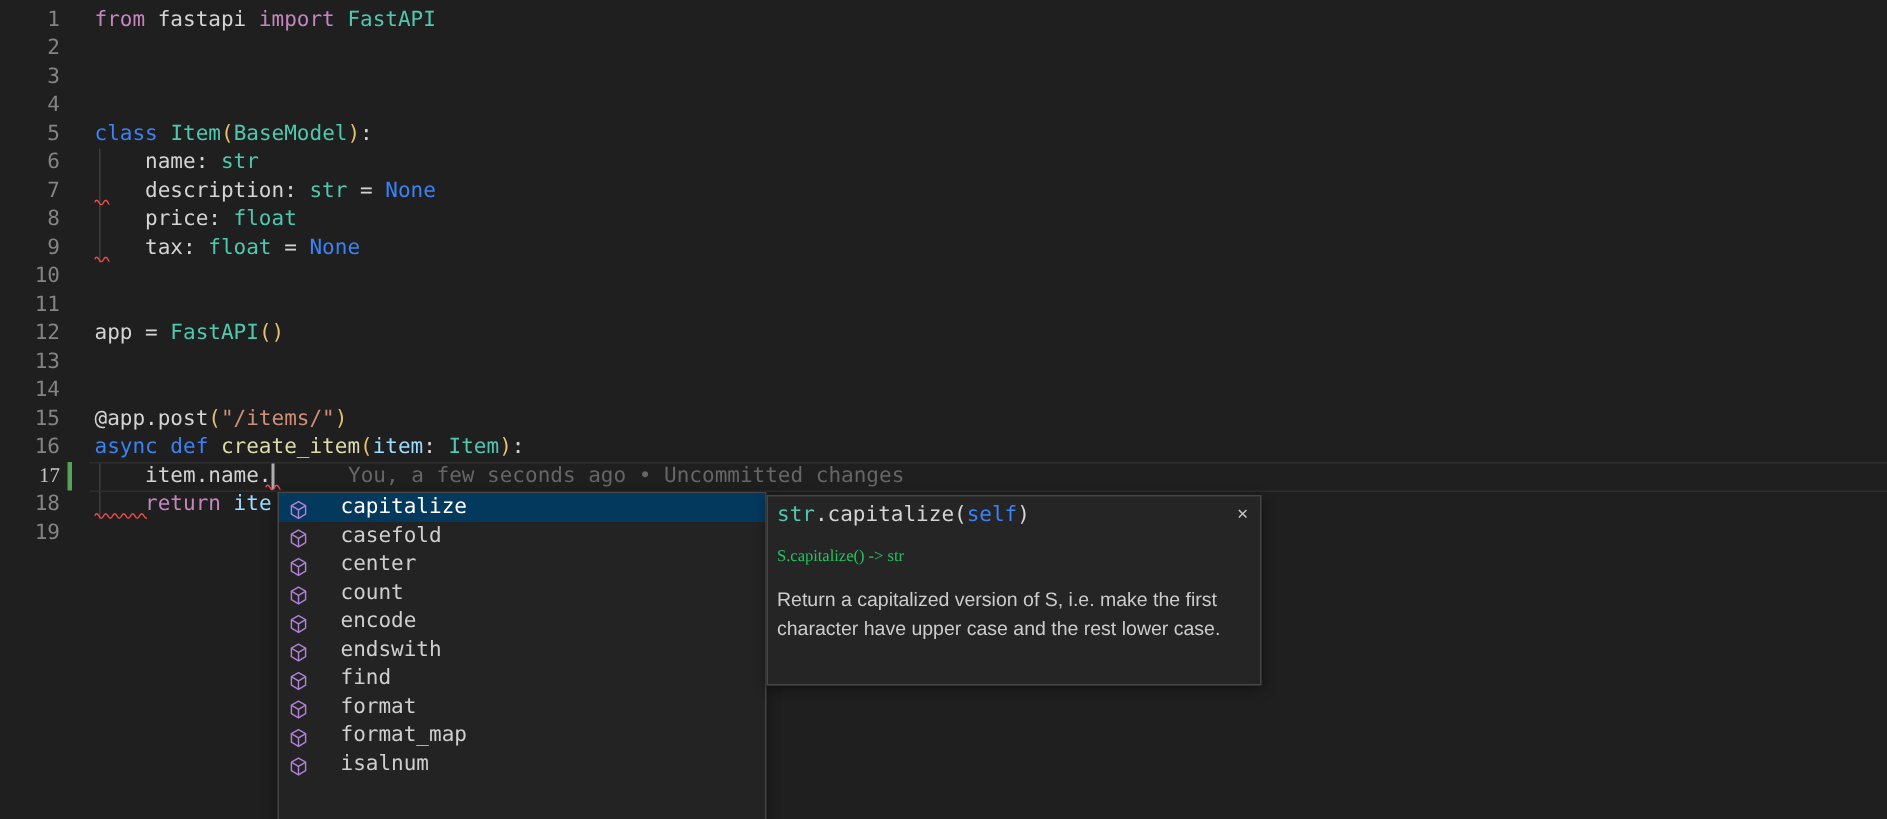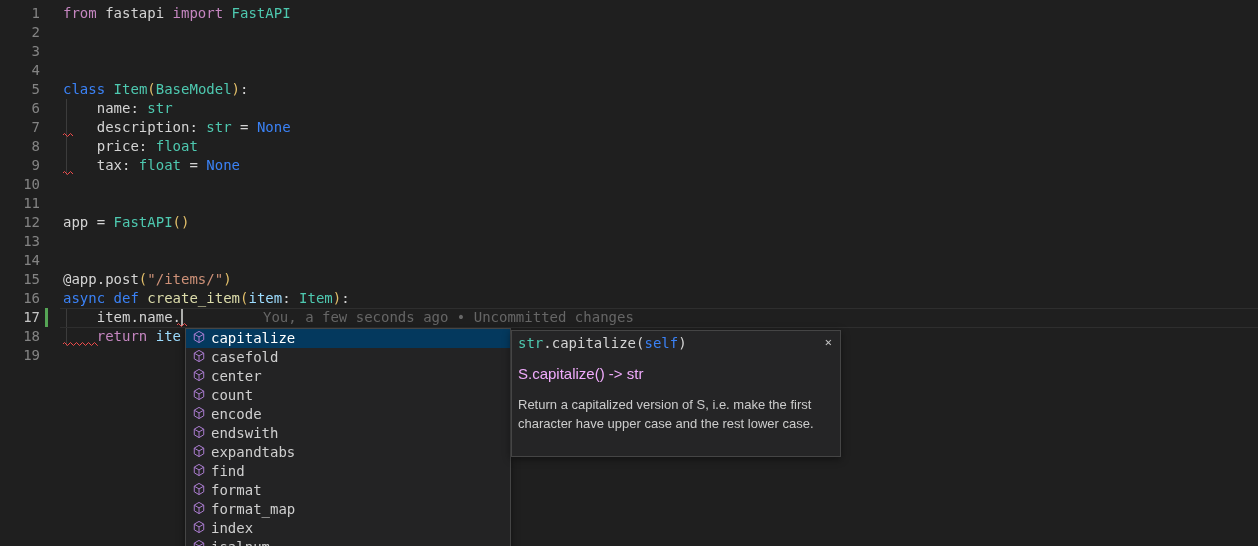--- a/index.html
+++ b/index.html
@@ -6,58 +6,58 @@
   body{
     width:1258px;height:546px;overflow:hidden;position:relative;
     background:#1f1f1f;
     font-family:"DejaVu Sans Mono","Liberation Mono",monospace;
     font-size:14px;
   }
   #editor{position:absolute;inset:0;}
   #lines{position:absolute;left:0;top:4px;right:0;}
   .line{display:flex;height:19px;line-height:19px;}
   .ln{width:40px;flex:none;text-align:right;color:#848484;user-select:none;}
-  .ln.active{color:#c6c6c6;}
+  .ln.active{color:#c6c6c6;font-family:Liberation Serif, serif;}
   .code{padding-left:23px;white-space:pre;}
   .tk-default{color:#d4d4d4;}
   .tk-keyword{color:#3b82f6;}
   .tk-control{color:#c586c0;}
   .tk-type{color:#4ec9b0;}
   .tk-string{color:#ce9178;}
   .tk-func{color:#dcdcaa;}
   .tk-param{color:#9cdcfe;}
   .tk-bracket{color:#e2bf6a;}
 
   .indent-guide{position:absolute;width:1px;background:#3c3c3c;}
   #guide-a{left:66px;top:99px;height:76px;}
   #guide-b{left:66px;top:308px;height:38px;}
 
   #cur-line{position:absolute;left:60px;right:0;top:308px;height:18px;
     border-top:1px solid #2e2e2e;border-bottom:1px solid #2e2e2e;pointer-events:none;}
   #git-bar{position:absolute;left:45px;top:308px;width:3px;height:19px;background:#55a455;}
   #cursor{position:absolute;left:181px;top:309px;width:2px;height:17px;background:#aeafad;}
-  #blame{position:absolute;left:232px;top:308px;height:19px;line-height:19px;color:#666666;margin-left:31px;}
+  #blame{position:absolute;left:232px;top:308px;height:19px;line-height:19px;color:#666666;}
 
   .squiggle{position:absolute;pointer-events:none;}
 
   
   #suggest{position:absolute;left:185px;top:328px;width:326px;height:230px;
     background:#232324;border:1px solid #454545;box-sizing:border-box;
     box-shadow:0 2px 8px rgba(0,0,0,.45);}
-  .sug-item{display:flex;align-items:flex-start;height:19px;line-height:19px;color:#cfcfcf;cursor:pointer;}
+  .sug-item{display:flex;align-items:flex-end;height:19px;line-height:19px;color:#cfcfcf;cursor:pointer;gap:16px;}
   .sug-item.selected{background:#04395e;color:#ffffff;}
   .sug-icon{width:16px;height:16px;flex:none;margin:0 4px 0 5px;display:flex;align-items:center;justify-content:center;}
 
   
   #docs{position:absolute;left:511px;top:330px;width:330px;height:127px;
     background:#252526;border:1px solid #454545;box-sizing:border-box;
     box-shadow:0 2px 8px rgba(0,0,0,.45);}
   #docs-sig{padding:4px 6px 0 6px;white-space:pre;}
-  #docs-summary{font-family:Liberation Sans, sans-serif;font-size:15px;
-    color:#f0abfc;padding:14px 6px 0 6px;}
+  #docs-summary{font-family:Liberation Serif, serif;font-size:11px;
+    color:#22c55e;padding:14px 6px 0 6px;}
   #docs-desc{font-family:Liberation Sans, sans-serif;font-size:13px;
     color:#cccccc;padding:13px 8px 0 6px;line-height:19px;}
   #docs-close{position:absolute;top:2px;right:6px;color:#c5c5c5;font-size:12px;
     cursor:pointer;background:none;border:none;padding:2px;font-family:inherit;}
 </style>
 </head>
 <body>
 
 <div id="editor">
   <div id="lines">
@@ -217,57 +217,39 @@
           </span>
           <span>endswith</span>
         </div>
         <div class="sug-item">
           <span class="sug-icon">
             <svg width="14" height="14" viewBox="0 0 16 16">
               <path d="M8 1.6 L13.4 4.7 L13.4 11.2 L8 14.4 L2.6 11.2 L2.6 4.7 Z" fill="none" stroke="#b180d7" stroke-width="1.1"></path>
               <path d="M2.8 4.9 L8 7.9 L13.2 4.9 M8 7.9 L8 14.2" fill="none" stroke="#b180d7" stroke-width="1.1"></path>
             </svg>
           </span>
-          <span>expandtabs</span>
-        </div>
-        <div class="sug-item">
-          <span class="sug-icon">
-            <svg width="14" height="14" viewBox="0 0 16 16">
-              <path d="M8 1.6 L13.4 4.7 L13.4 11.2 L8 14.4 L2.6 11.2 L2.6 4.7 Z" fill="none" stroke="#b180d7" stroke-width="1.1"></path>
-              <path d="M2.8 4.9 L8 7.9 L13.2 4.9 M8 7.9 L8 14.2" fill="none" stroke="#b180d7" stroke-width="1.1"></path>
-            </svg>
-          </span>
           <span>find</span>
         </div>
         <div class="sug-item">
           <span class="sug-icon">
             <svg width="14" height="14" viewBox="0 0 16 16">
               <path d="M8 1.6 L13.4 4.7 L13.4 11.2 L8 14.4 L2.6 11.2 L2.6 4.7 Z" fill="none" stroke="#b180d7" stroke-width="1.1"></path>
               <path d="M2.8 4.9 L8 7.9 L13.2 4.9 M8 7.9 L8 14.2" fill="none" stroke="#b180d7" stroke-width="1.1"></path>
             </svg>
           </span>
           <span>format</span>
         </div>
         <div class="sug-item">
           <span class="sug-icon">
             <svg width="14" height="14" viewBox="0 0 16 16">
               <path d="M8 1.6 L13.4 4.7 L13.4 11.2 L8 14.4 L2.6 11.2 L2.6 4.7 Z" fill="none" stroke="#b180d7" stroke-width="1.1"></path>
               <path d="M2.8 4.9 L8 7.9 L13.2 4.9 M8 7.9 L8 14.2" fill="none" stroke="#b180d7" stroke-width="1.1"></path>
             </svg>
           </span>
           <span>format_map</span>
-        </div>
-        <div class="sug-item">
-          <span class="sug-icon">
-            <svg width="14" height="14" viewBox="0 0 16 16">
-              <path d="M8 1.6 L13.4 4.7 L13.4 11.2 L8 14.4 L2.6 11.2 L2.6 4.7 Z" fill="none" stroke="#b180d7" stroke-width="1.1"></path>
-              <path d="M2.8 4.9 L8 7.9 L13.2 4.9 M8 7.9 L8 14.2" fill="none" stroke="#b180d7" stroke-width="1.1"></path>
-            </svg>
-          </span>
-          <span>index</span>
         </div>
         <div class="sug-item">
           <span class="sug-icon">
             <svg width="14" height="14" viewBox="0 0 16 16">
               <path d="M8 1.6 L13.4 4.7 L13.4 11.2 L8 14.4 L2.6 11.2 L2.6 4.7 Z" fill="none" stroke="#b180d7" stroke-width="1.1"></path>
               <path d="M2.8 4.9 L8 7.9 L13.2 4.9 M8 7.9 L8 14.2" fill="none" stroke="#b180d7" stroke-width="1.1"></path>
             </svg>
           </span>
           <span>isalnum</span>
         </div>

